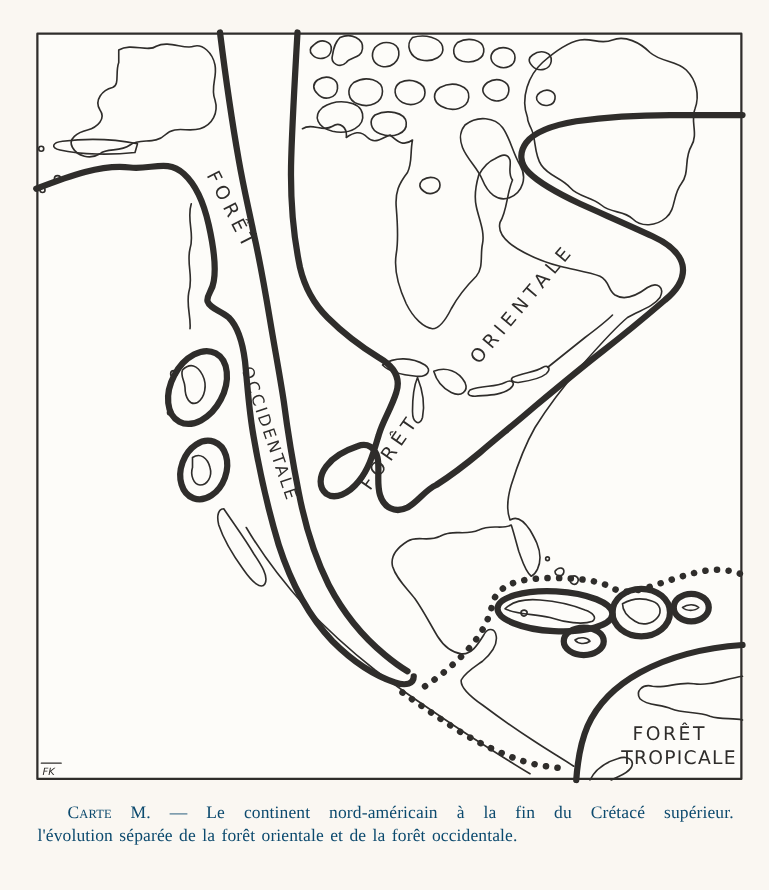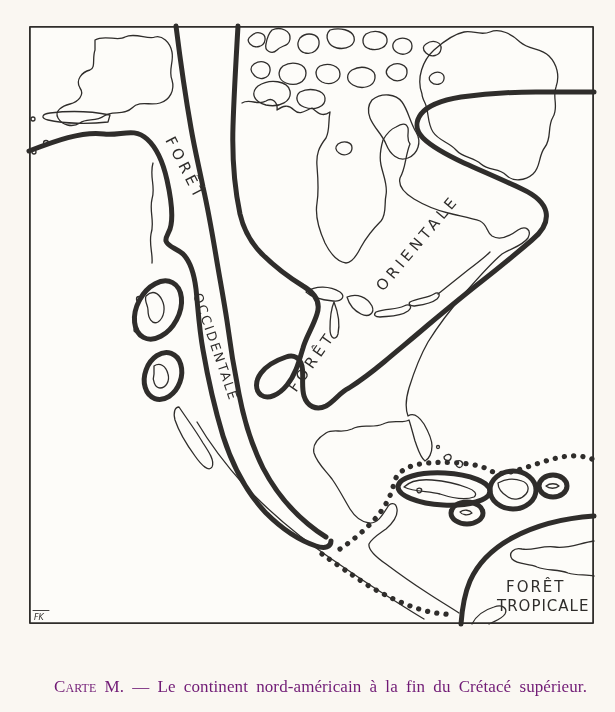--- a/index.html
+++ b/index.html
@@ -11,22 +11,22 @@
     overflow:hidden;
   }
   .map-wrap{
     position:absolute;left:0;top:0;width:615px;height:640px;
   }
   svg text.maplbl{
     font-family:"DejaVu Sans", sans-serif;
     fill:#2f2d2b;
   }
   .caption{
-    position:absolute;left:30px;top:677px;width:557px;
-    font-size:17px;line-height:19px;color:#701a75;
+    position:absolute;left:30px;top:641px;width:557px;
+    font-size:14px;line-height:19px;color:#0c4a6e;
     letter-spacing:0.1px;word-spacing:1.5px;
   }
   .cap-line{white-space:nowrap;}
   .cap-line1,.cap-line2{text-align:justify;text-align-last:justify;white-space:normal;}
   .cap-line1{text-indent:24px;}
   .cap-lead{font-variant:small-caps;}
 </style>
 </head>
 <body>
 
@@ -131,14 +131,15 @@
       <text class="maplbl" font-size="15" letter-spacing="4" transform="translate(296,393) rotate(-55)">FORÊT</text>
       <text class="maplbl" font-size="15" letter-spacing="4" transform="translate(383,292) rotate(-50)">ORIENTALE</text>
       <text class="maplbl" font-size="15" letter-spacing="2" x="506" y="592">FORÊT</text>
       <text class="maplbl" font-size="15" letter-spacing="1" x="497" y="611">TROPICALE</text>
       <text class="maplbl" font-size="8" font-style="italic" x="34" y="620">FK</text>
     </svg>
   </div>
 
   <div class="caption">
     <div class="cap-line cap-line1"><span class="cap-lead">Carte M.</span> <span>— Le continent nord-américain à la fin du Crétacé supérieur.</span></div>
+    <div class="cap-line cap-line3">l'évolution séparée de la forêt orientale et de la forêt occidentale.</div>
   </div>
 </div>
 
 </body></html>

